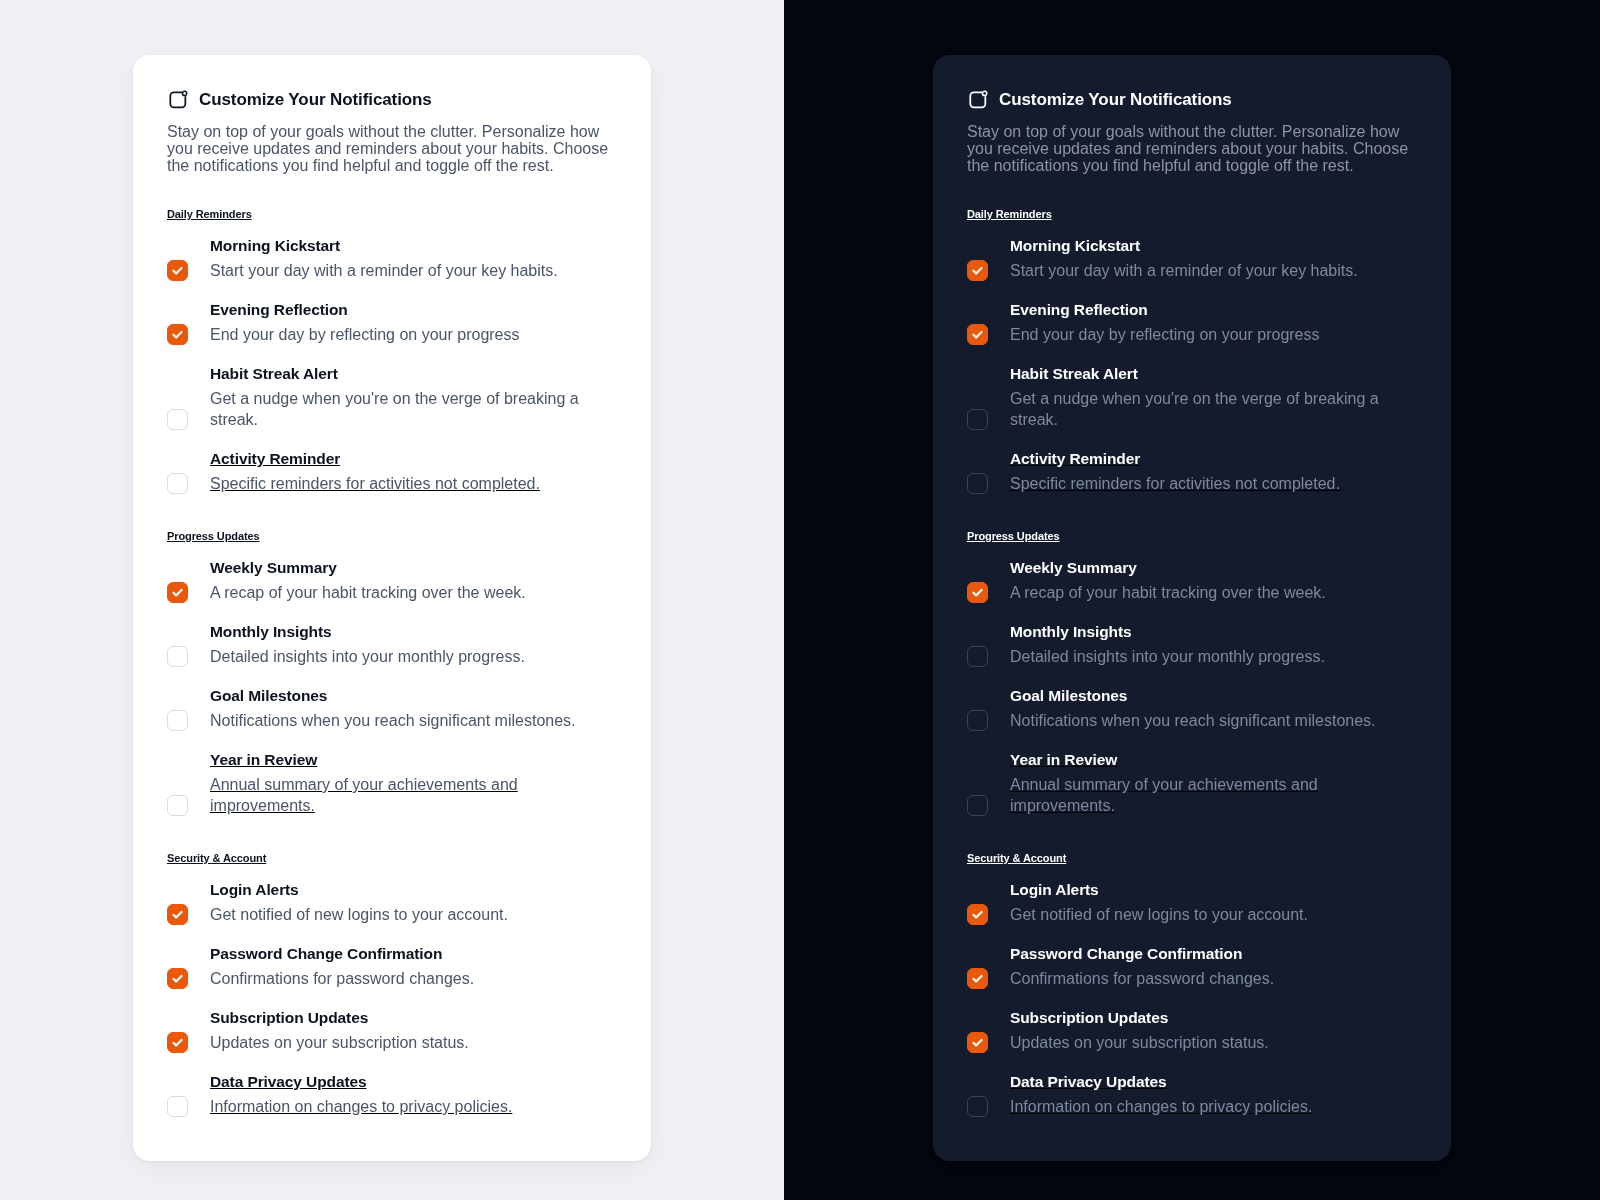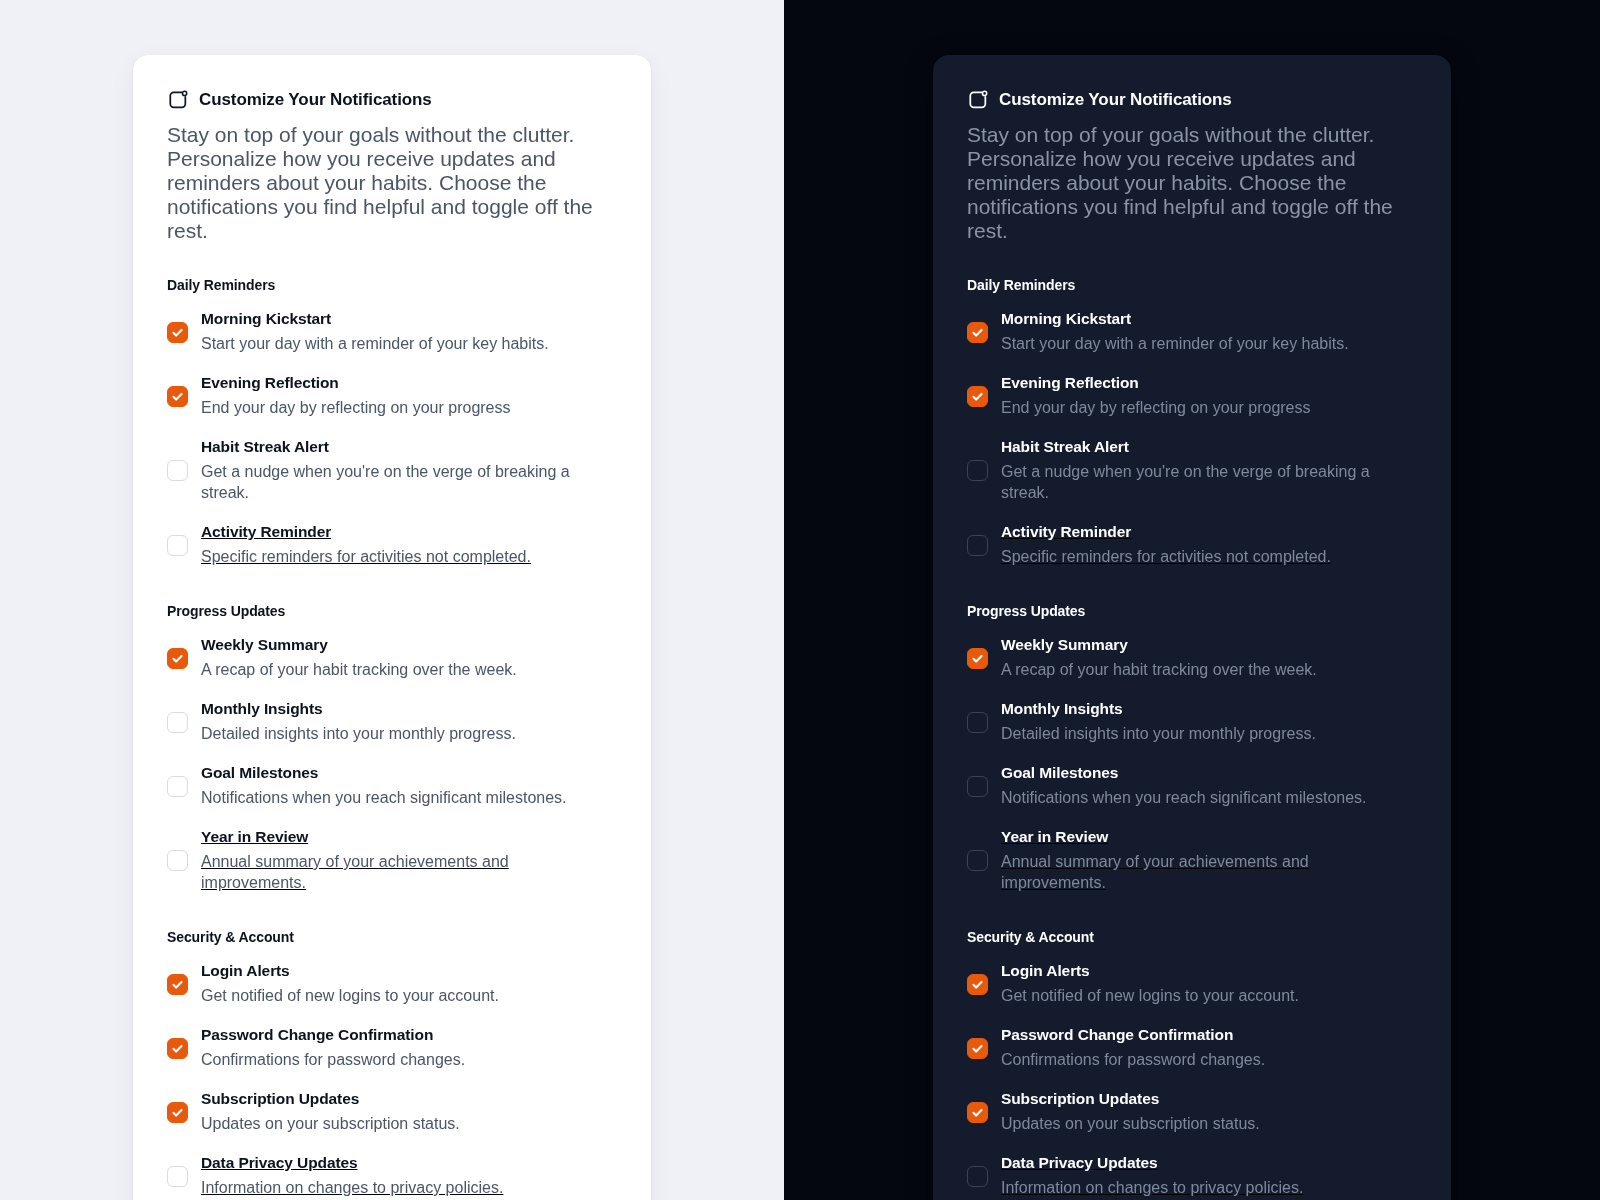--- a/index.html
+++ b/index.html
@@ -69,46 +69,47 @@
     font-weight: 700;
     letter-spacing: -0.1px;
     line-height: 1.2;
   }
   .pane-light .card-title { color: #0b1220; }
   .pane-dark  .card-title { color: #ffffff; }
 
   .card-desc {
     margin-top: 12px;
     padding-left: 10px;
-    font-size: 21px;
-    line-height: 24px;
+    font-size: 16px;
+    line-height: 17px;
     max-width: 458px;
   }
   .pane-light .card-desc { color: #4a5568; }
   .pane-dark  .card-desc { color: #8a94a6; }
 
   
   .section { margin-top: 34px; }
   .section + .section { margin-top: 36px; }
 
   .section-title {
-    font-size: 14px;
+    font-size: 11px;
     font-weight: 700;
     padding-left: 10px;
     margin-bottom: 16px;
     letter-spacing: -0.1px;
+    text-decoration: underline;
   }
   .pane-light .section-title { color: #0b1220; }
   .pane-dark  .section-title { color: #ffffff; }
 
   
   .option {
     display: flex;
-    align-items: center;
-    gap: 13px;
+    align-items: flex-end;
+    gap: 22px;
     padding: 0 0 0 10px;
     margin-bottom: 19px;
   }
   .option:last-child { margin-bottom: 0; text-decoration: underline; }
 
   .checkbox {
     width: 21px;
     height: 21px;
     flex: 0 0 21px;
     border-radius: 6px;

